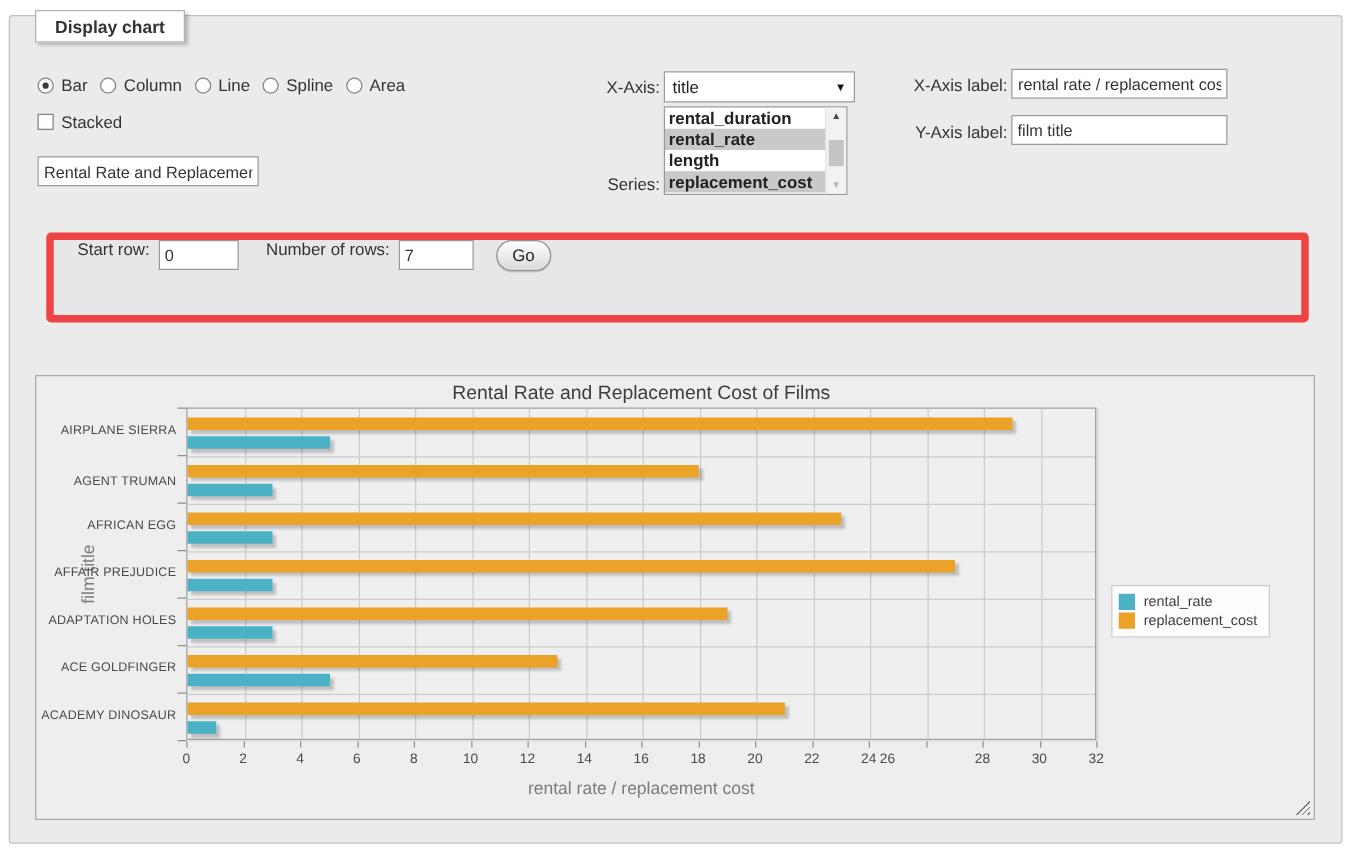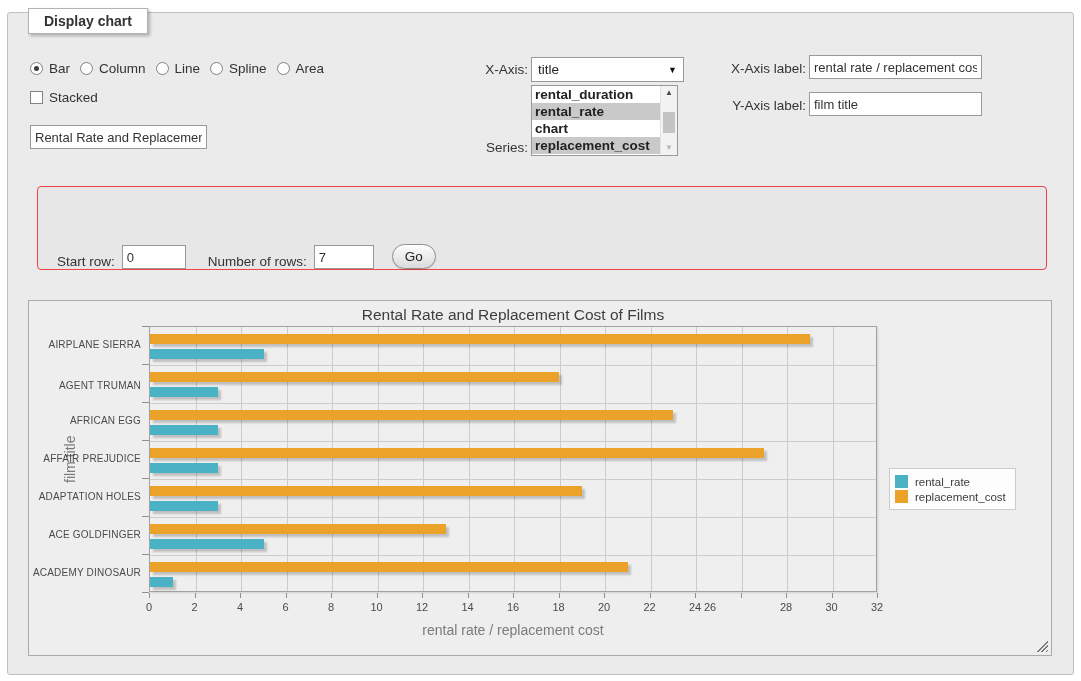--- a/index.html
+++ b/index.html
@@ -34,22 +34,22 @@
   .opt{height:17px;line-height:17px;padding-left:3px;font-size:13.5px;color:#222;margin-right:17px;
       white-space:nowrap;overflow:hidden;font-weight:bold;}
   .opt.sel{background:#c9c9c9;}
   .sbar{position:absolute;right:0;top:0;bottom:0;width:17px;background:#f2f2f2;border-left:1px solid #e3e3e3;}
   .sbtn{height:14px;text-align:center;font-size:8px;line-height:14px;}
   .sb-up{color:#4a4a4a;}
   .sb-down{position:absolute;bottom:0;left:0;right:0;color:#b7b7b7;}
   .sthumb{position:absolute;left:2px;right:2px;top:26px;height:21px;background:#c4c4c4;}
 
   
-  .subpanel{left:37px;top:186px;width:1010px;height:84px;background:#e7e7e7;
-      border:1px solid #ef4444;border-radius:4px;display:flex;align-items:flex-end;padding-left:19px;}
+  .subpanel{left:37px;top:186px;width:1010px;height:72px;background:#e7e7e7;
+      border:6px solid #ef4444;border-radius:4px;display:flex;align-items:flex-start;padding-left:19px;}
   .go-btn{border:1px solid #8f8f8f;border-radius:13px;background:linear-gradient(#fefefe,#dadada);
       padding:4px 12px;font-size:13.5px;color:#222;font-family:"Liberation Sans",sans-serif;
       box-shadow:0 1px 1px rgba(0,0,0,0.12);cursor:pointer;}
 
   
   .chart{left:28px;top:300px;width:1024px;height:356px;background:#eeeeee;
       border:1px solid #ababab;position:absolute;}
   .chart-title{position:absolute;left:120px;top:5px;width:728px;text-align:center;
       font-size:15.5px;color:#3d3d3d;}
   .plot{position:absolute;left:120px;top:25px;width:728px;height:266px;background:#efefef;
@@ -119,21 +119,21 @@
   <div class="abs selbox" style="left:531px;top:57px;width:153px;">
     <span>title</span>
     <span class="arrow">▼</span>
   </div>
 
   <div class="abs flabel rlabel" style="left:438px;top:140px;width:90px;">Series:</div>
   <div class="abs listbox" style="left:531px;top:85px;width:147px;height:71px;">
     <div id="series-options">
         <div class="opt">rental_duration</div>
         <div class="opt sel">rental_rate</div>
-        <div class="opt">chart</div>
+        <div class="opt">length</div>
         <div class="opt sel">replacement_cost</div>
       </div>
     <div class="sbar">
       <div class="sbtn sb-up">▲</div>
       <div class="sthumb"></div>
       <div class="sbtn sb-down">▼</div>
     </div>
   </div>
 
   <div class="abs flabel rlabel" style="left:700px;top:61px;width:106px;">X-Axis label:</div>

